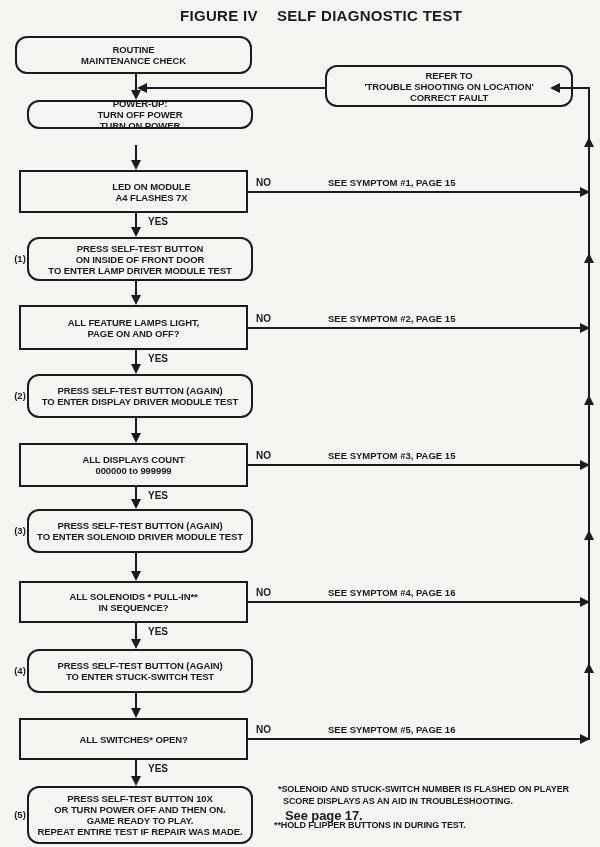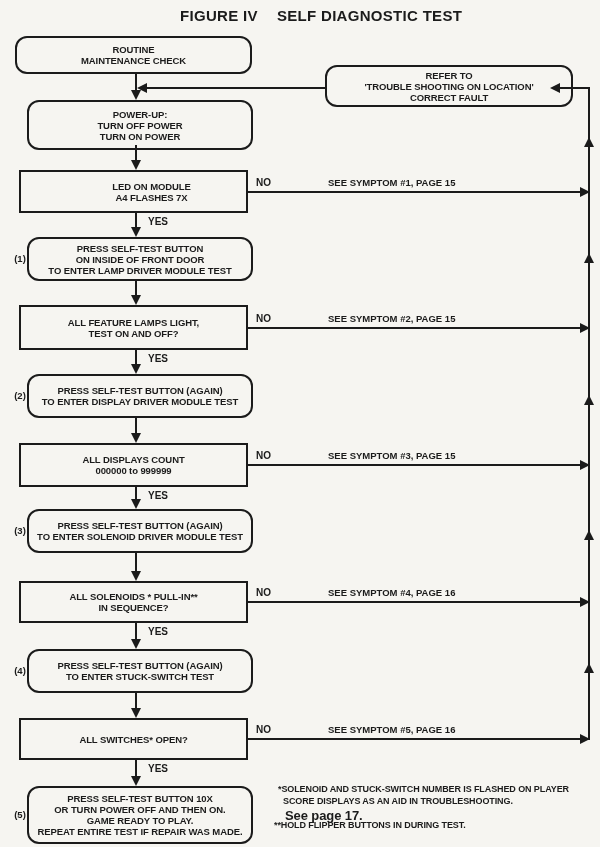--- a/index.html
+++ b/index.html
@@ -41,38 +41,38 @@
   <div id="diagram">
       <div class="node round" style="left: 15px; top: 36px; width: 237px; height: 38px;">
         <span class="nline">ROUTINE</span>
         <span class="nline">MAINTENANCE CHECK</span>
       </div>
       <div class="node round" style="left: 325px; top: 65px; width: 248px; height: 42px;">
         <span class="nline">REFER TO</span>
         <span class="nline">'TROUBLE SHOOTING ON LOCATION'</span>
         <span class="nline">CORRECT FAULT</span>
       </div>
-      <div class="node round" style="left: 27px; top: 100px; width: 226px; height: 50px;">
+      <div class="node round" style="left: 27px; top: 100px; width: 226px; height: 29px;">
         <span class="nline">POWER-UP:</span>
         <span class="nline">TURN OFF POWER</span>
         <span class="nline">TURN ON POWER</span>
       </div>
       <div class="node rect" style="left: 19px; top: 170px; width: 229px; height: 43px; padding-left: 36px;">
         <span class="nline">LED ON MODULE</span>
         <span class="nline">A4 FLASHES 7X</span>
       </div>
       <div class="node round" style="left: 27px; top: 237px; width: 226px; height: 44px;">
         <span class="nline">PRESS SELF-TEST BUTTON</span>
         <span class="nline">ON INSIDE OF FRONT DOOR</span>
         <span class="nline">TO ENTER LAMP DRIVER MODULE TEST</span>
       </div>
       <div class="step" style="left: 6px; top: 253px; width: 28px; text-align: center;">(1)</div>
       <div class="node rect" style="left: 19px; top: 305px; width: 229px; height: 45px;">
         <span class="nline">ALL FEATURE LAMPS LIGHT,</span>
-        <span class="nline">TEST ON AND OFF?</span>
+        <span class="nline">PAGE ON AND OFF?</span>
       </div>
       <div class="node round" style="left: 27px; top: 374px; width: 226px; height: 44px;">
         <span class="nline">PRESS SELF-TEST BUTTON (AGAIN)</span>
         <span class="nline">TO ENTER DISPLAY DRIVER MODULE TEST</span>
       </div>
       <div class="step" style="left: 6px; top: 390px; width: 28px; text-align: center;">(2)</div>
       <div class="node rect" style="left: 19px; top: 443px; width: 229px; height: 44px;">
         <span class="nline">ALL DISPLAYS COUNT</span>
         <span class="nline">000000 to 999999</span>
       </div>

